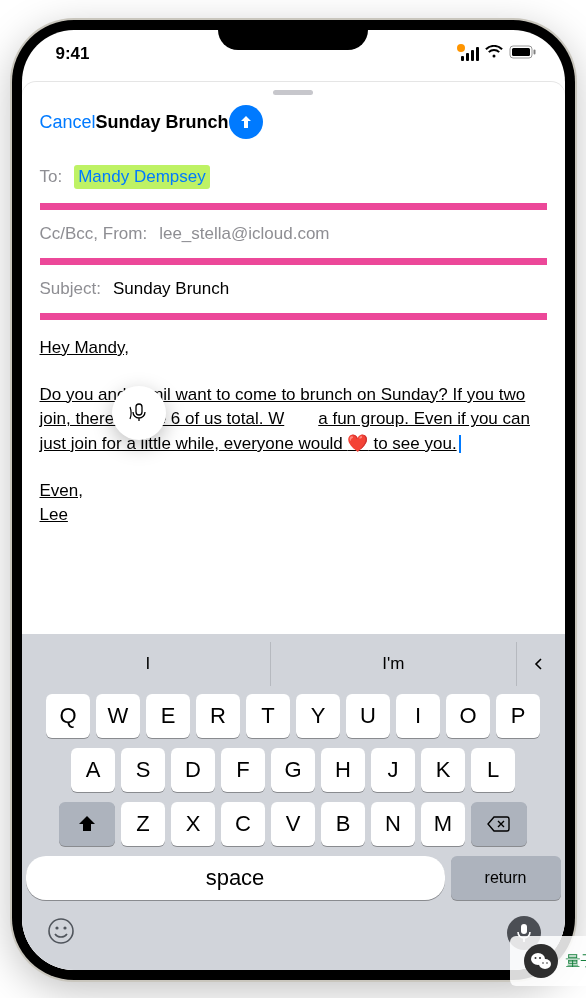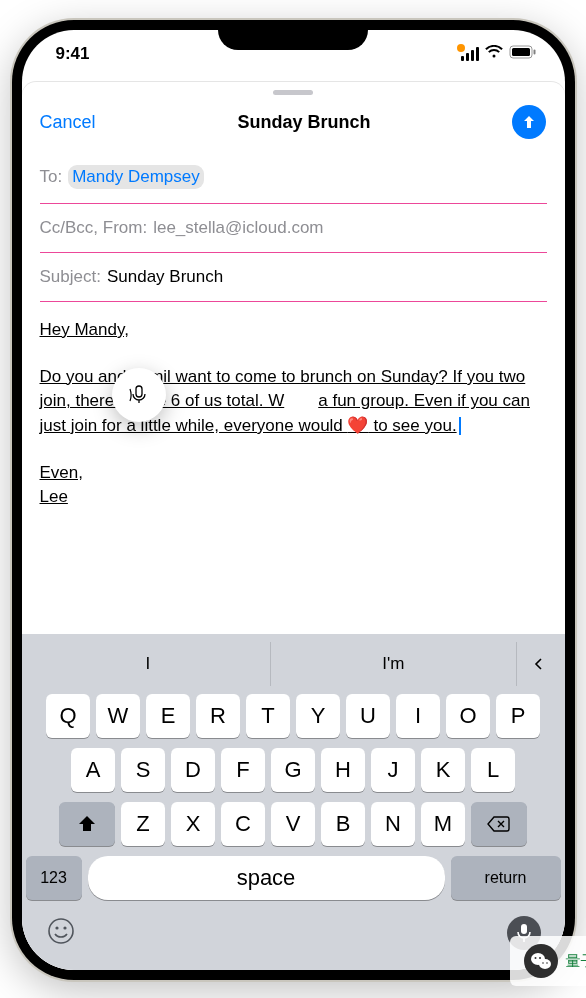--- a/index.html
+++ b/index.html
@@ -60,39 +60,39 @@
   background: #fff;
   border-radius: 14px 14px 0 0;
   margin-top: 4px;
   display: flex;
   flex-direction: column;
   box-shadow: 0 -1px 0 rgba(0,0,0,.1);
   position: relative;
 }
 .grabber { width:40px; height:5px; background:#c7c7cc; border-radius:3px; margin:8px auto 4px; }
 .nav {
-  display:flex; align-items:center; justify-content:space-between;
+  display:flex; align-items:center; justify-content:flex-start;
   padding: 6px 18px 12px;
 }
 .nav-cancel { color:#007aff; font-size:18px; }
 .nav-title { font-size:18px; font-weight:600; }
 .send-btn {
   width:34px; height:34px; background:#007aff; border-radius:50%;
   display:flex; align-items:center; justify-content:center;
 }
 .compose { padding: 0 18px; flex:1; overflow:hidden; font-size:17px; }
 .field {
-  border-bottom:1px solid #ec4899;
+  border-bottom:7px solid #ec4899;
   padding: 14px 0;
-  display:flex; gap:6px; align-items:baseline;
+  display:flex; gap:12px; align-items:baseline;
   color:#8e8e93;
 }
 .field .value { color:#000; }
 .recipient {
-  background:#e5e5e5; color:#007aff; padding:2px 4px; border-radius:9px;
+  background:#bef264; color:#007aff; padding:2px 4px; border-radius:3px;
 }
 .body-area { padding-top:16px; color:#000; line-height:1.45; position:relative; min-height:260px;text-decoration:underline; }
 .body-area p { margin-bottom: 22px; }
 .cursor { display:inline-block; width:2px; height:18px; background:#007aff; vertical-align:middle; margin-left:2px; }
 .dictation-bubble {
   position:absolute; top:66px; left:72px;
   width:54px; height:54px; background:#fff; border-radius:50%;
   box-shadow:0 6px 20px rgba(0,0,0,.25);
   display:flex; align-items:center; justify-content:center;
 }
@@ -262,21 +262,20 @@
           <div class="key">N</div>
           <div class="key">M</div>
           <div class="key bksp">
             <svg width="24" height="18" viewBox="0 0 24 18">
                   <path d="M7 2h13a2 2 0 012 2v10a2 2 0 01-2 2H7l-6-7 6-7z" fill="none" stroke="#000" stroke-width="1.4"></path>
                   <path d="M11 6l6 6M17 6l-6 6" stroke="#000" stroke-width="1.4"></path>
                 </svg>
           </div>
         </div>
         <div class="krow">
-          <div class="key fn num">123</div>
           <div class="key space">space</div>
           <div class="key fn return">return</div>
         </div>
         <div class="bottom-bar">
           <span>
             <svg width="30" height="30" viewBox="0 0 30 30">
                   <circle cx="15" cy="15" r="12" fill="none" stroke="#50555c" stroke-width="1.6"></circle>
                   <circle cx="11" cy="12" r="1.6" fill="#50555c"></circle>
                   <circle cx="19" cy="12" r="1.6" fill="#50555c"></circle>
                   <path d="M9 18c1.5 2.2 4 3 6 3s4.5-.8 6-3" fill="none" stroke="#50555c" stroke-width="1.6"></path>

